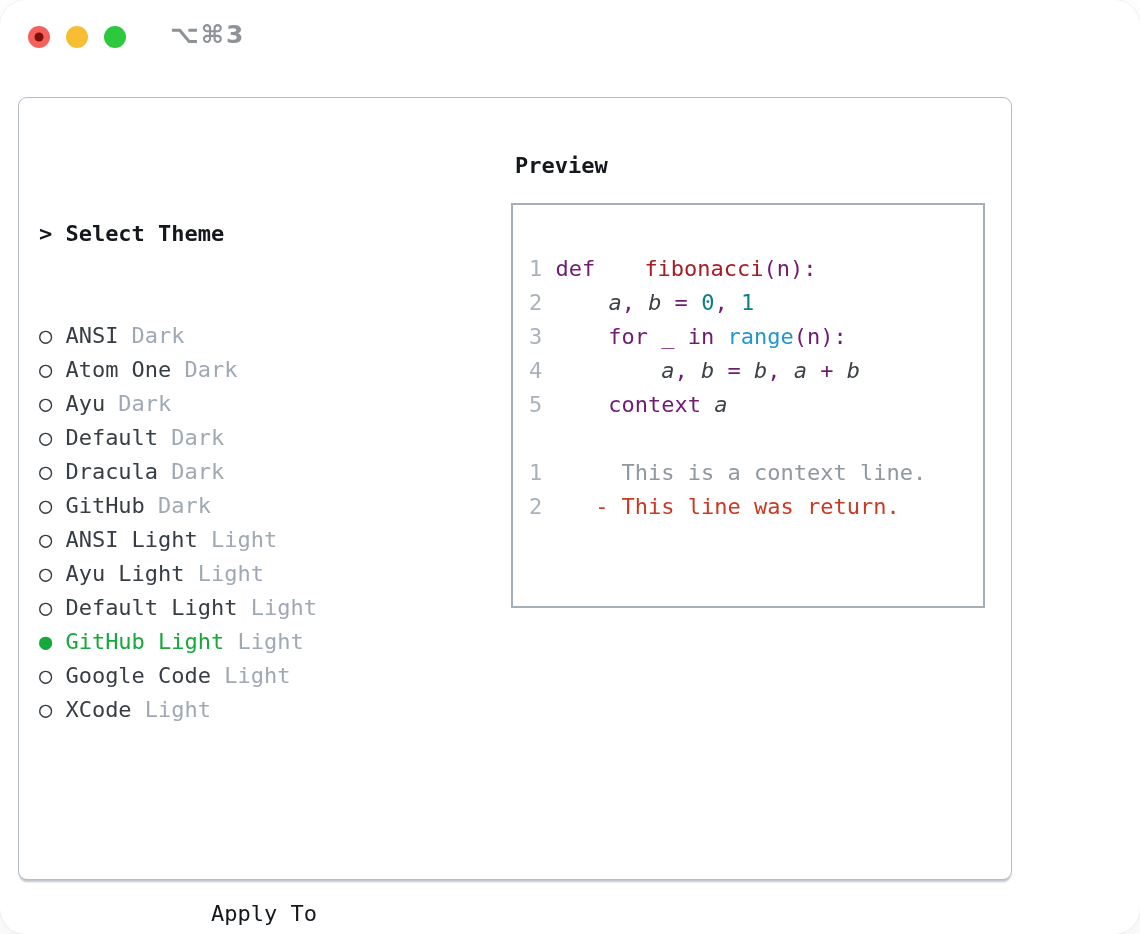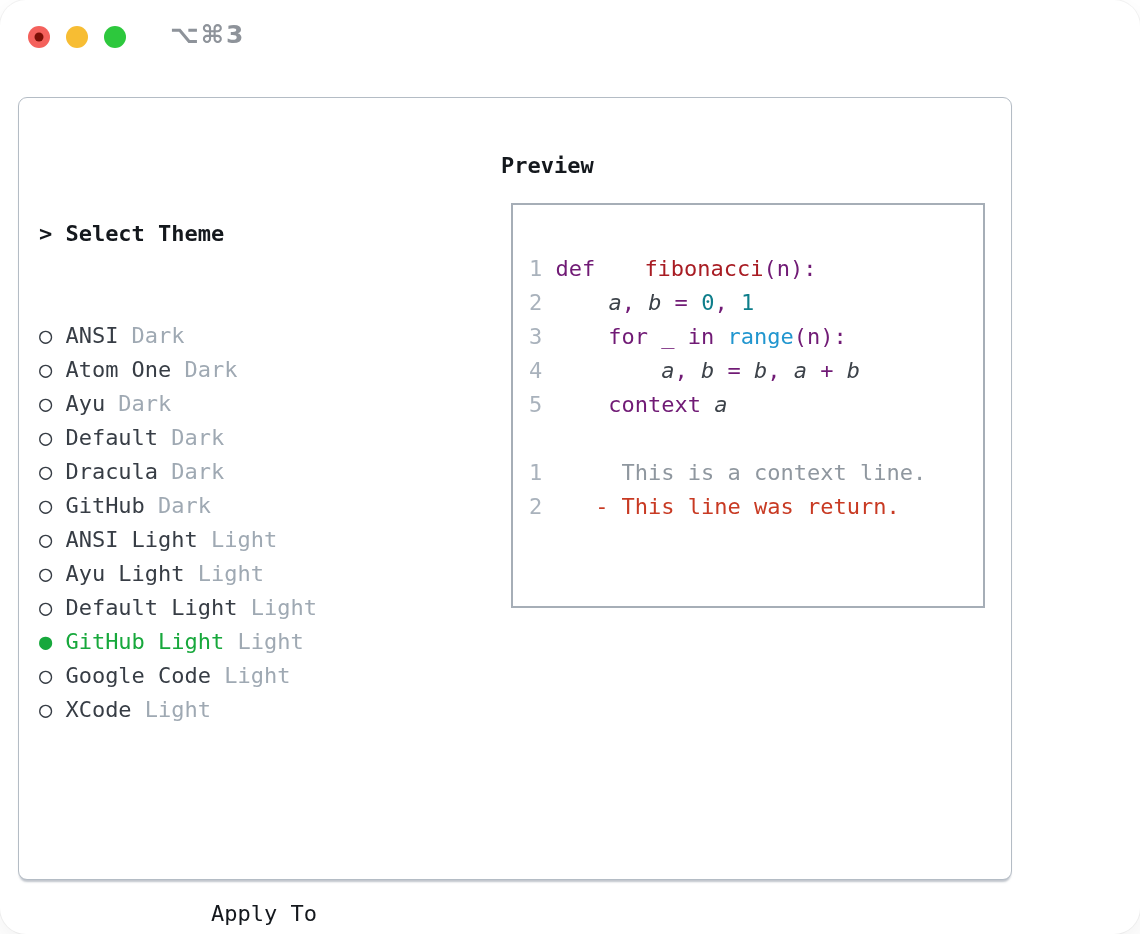--- a/index.html
+++ b/index.html
@@ -57,21 +57,21 @@
   .row .hdr{font-weight:700;color:var(--ink);}
   .bullet{display:inline-block;width:26.4px;color:var(--ink-soft);}
   .theme-item.selected .bullet,.apply-item.selected .bullet{color:var(--green);}
   .theme-item .nm{color:var(--ink-soft);}
   .theme-item.selected .nm{color:var(--green);}
   .theme-item .tag{color:var(--muted);margin-left:13.2px;}
   .apply-hdr{padding-left:26.4px;color:var(--ink);text-align:right;}
   .spacer{height:34px;}
   
   .preview-label{
-    position:absolute;left:482px;top:51px;height:34px;line-height:34px;
+    position:absolute;left:496px;top:51px;height:34px;line-height:34px;
     font-size:22px;font-weight:700;color:var(--ink);
   }
   .preview-box{
     position:absolute;left:492px;top:105px;width:474px;height:405px;
     border:2px solid var(--box-border);box-sizing:border-box;background:#fff;
     padding:47px 0 0 16px;overflow:hidden;
   }
   .pline{height:34px;line-height:34px;font-size:22px;white-space:pre;}
   .gut{display:inline-block;width:26.4px;color:var(--gutter);}
   .tok-plain{color:#701a75;}

